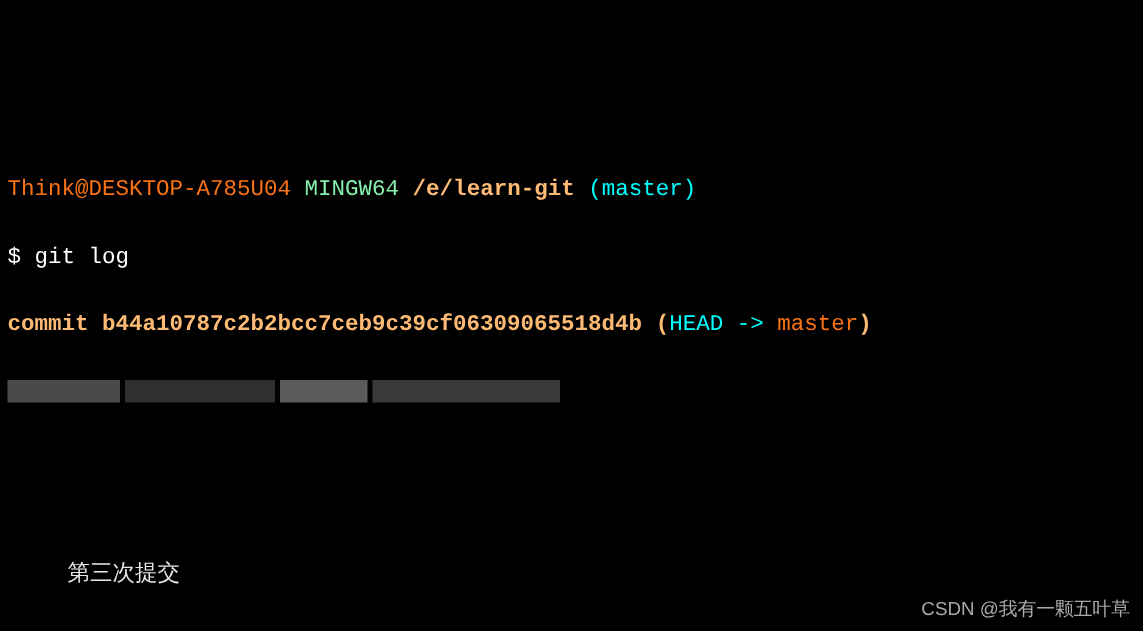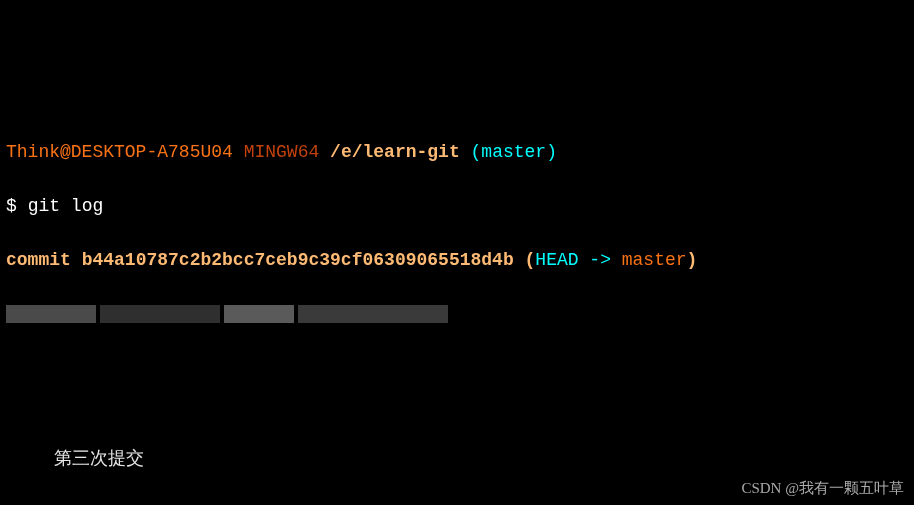--- a/index.html
+++ b/index.html
@@ -10,21 +10,21 @@
       line-height: 1.5;
       color: #c0c0c0;
       width: 914px;
       height: 505px;
       overflow: hidden;
       padding: 4px 6px;
       position: relative;
       white-space: pre;
     }
     .green { color: #f97316; }
-    .magenta { color: #c2410c; }
+    .magenta { color: #86efac; }
     .yellow { color: #fdba74; font-weight: bold; }
     .cyan { color: #00ffff; text-align: right; }
     .white { color: #ffffff; }
     .redact {
       display: inline-block;
       vertical-align: middle;
       height: 18px;
       margin-right: 4px;
     }
     .r1 { width: 90px; }
@@ -34,21 +34,21 @@
     .redact.a { background: #4a4a4a; }
     .redact.b { background: #2f2f2f; }
     .redact.c { background: #5a5a5a; }
     .redact.d { background: #3a3a3a; }
     .msg { font-family: "Microsoft YaHei", sans-serif; font-size: 18px; color: #e6e6e6; padding-left: 48px; margin-top: 36px; }
     .watermark {
       position: absolute;
       right: 10px;
       bottom: 6px;
       color: #bdbdbd;
-      font-family: Liberation Serif, serif;
+      font-family: Liberation Sans, sans-serif;
       font-size: 15px;
       opacity: 0.9;
       text-shadow: 0 0 4px rgba(0,0,0,0.8);
     }
     .terminal { cursor: text; }
   </style>
 </head>
 <body>
 
 

